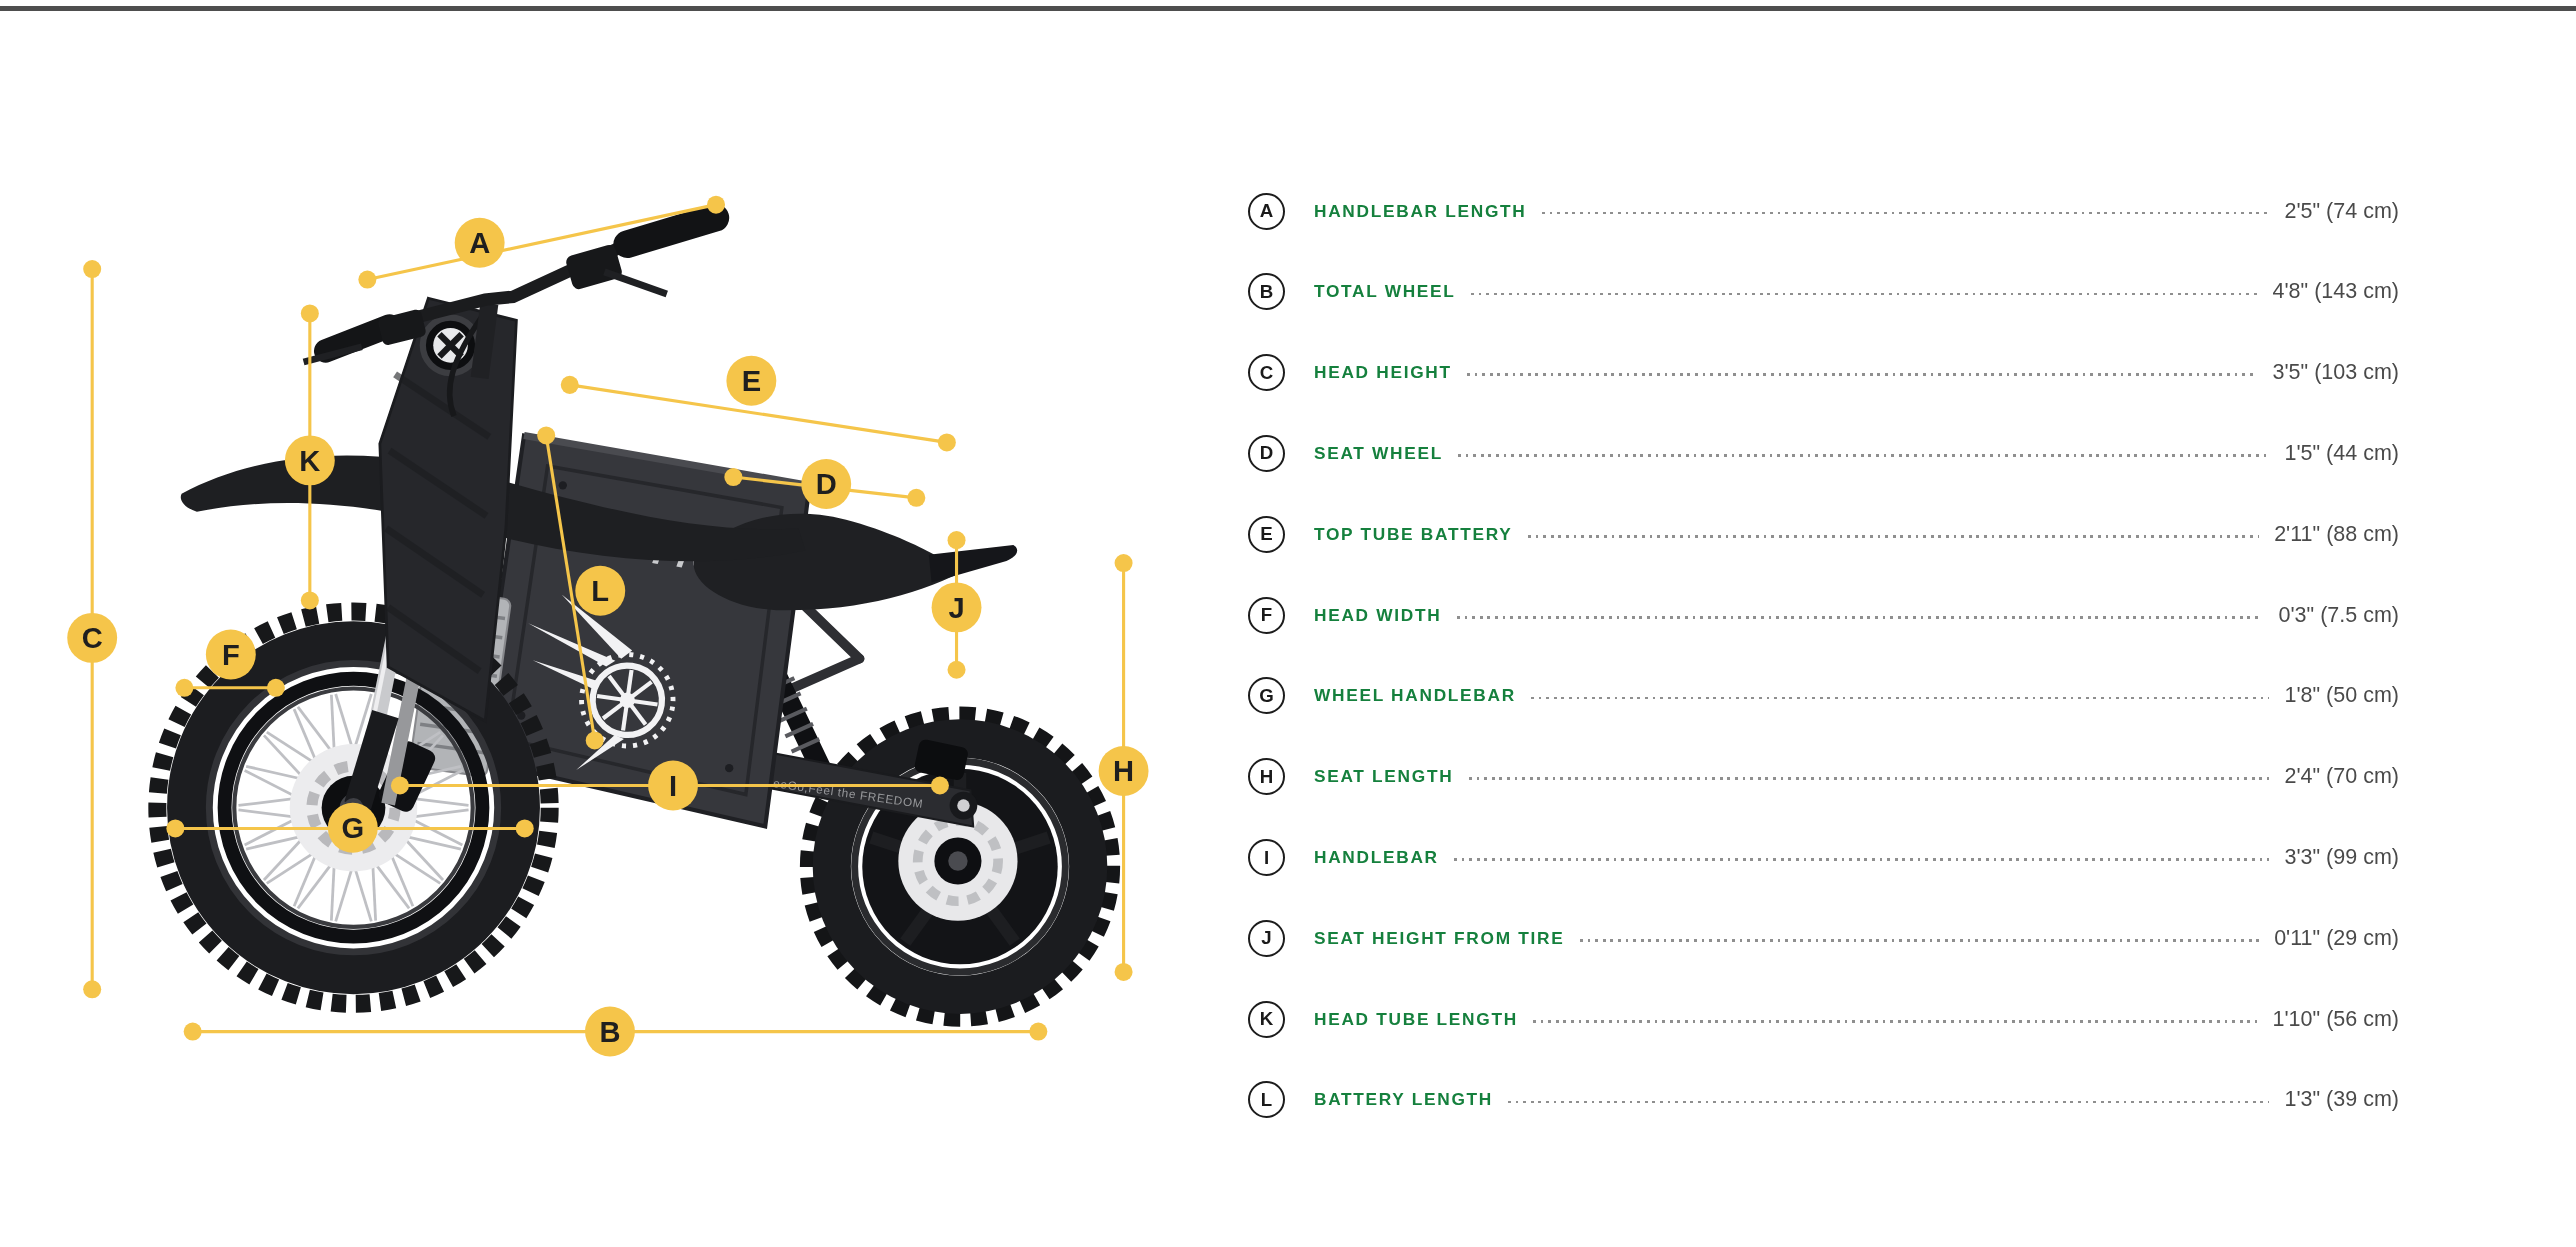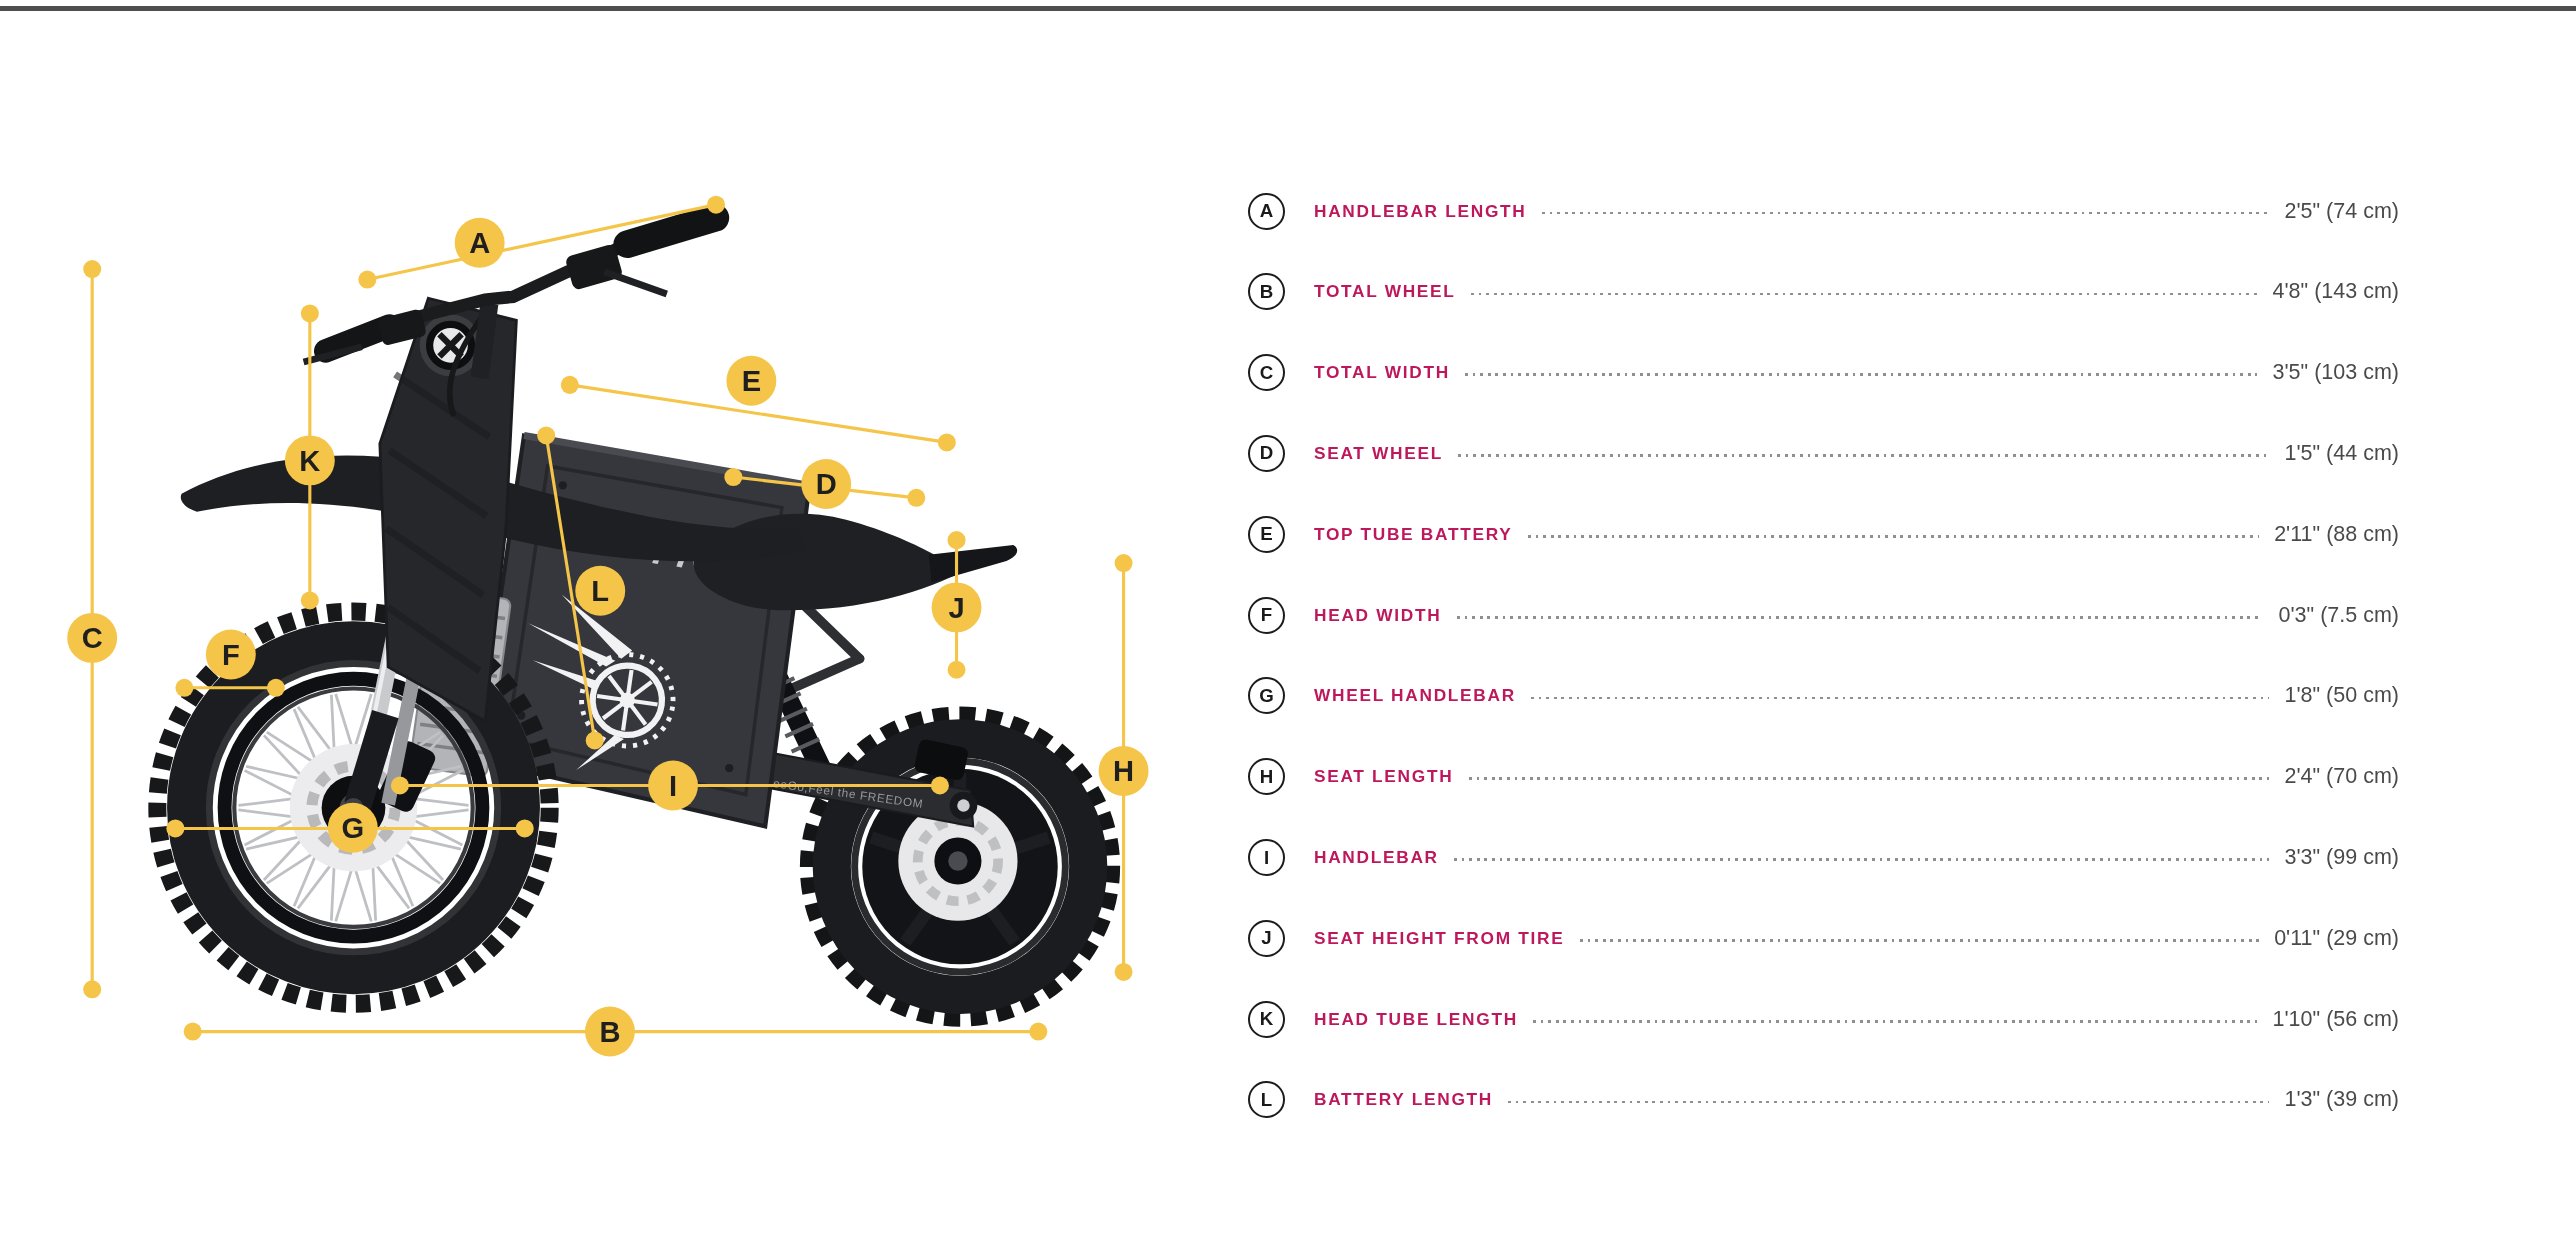--- a/index.html
+++ b/index.html
@@ -13,21 +13,21 @@
     position:absolute;left:1248px;top:186px;width:1151px;height:939px;
     display:flex;flex-direction:column;justify-content:space-between;
   }
   .spec-row{display:flex;align-items:center;height:50px;}
   .spec-badge{
     width:37px;height:37px;box-sizing:border-box;border:2.4px solid #1c1c1c;border-radius:50%;
     display:flex;align-items:center;justify-content:center;
     font-weight:bold;font-size:18.7px;color:#1a1a1a;flex:none;background:#fff;
   }
   .spec-label{
-    font-size:17.3px;font-weight:bold;letter-spacing:1.7px;color:#be185d;
+    font-size:17.3px;font-weight:bold;letter-spacing:1.7px;color:#15803d;
     margin-left:29px;white-space:nowrap;
   }
   .leader{
     flex:1;height:2.8px;margin:4.2px 15.3px 0 15.3px;align-self:center;
     background:repeating-linear-gradient(to right,#8f8f8f 0 2.8px,transparent 2.8px 7.6px);
   }
   .spec-value{font-size:21.5px;color:#4a4a4a;white-space:nowrap;text-align:right;}
   .marker-letter{font-family:"Liberation Sans",sans-serif;font-weight:bold;font-size:42px;fill:#1f1f1f;}
   .brand-logo-text{font-family:"Liberation Sans",sans-serif;font-weight:bold;font-style:italic;font-size:56px;fill:#c9cacd;letter-spacing:1px;}
   .brand-reg{font-family:"Liberation Sans",sans-serif;font-size:20px;fill:#c9cacd;}
@@ -323,21 +323,21 @@
 
   <div class="spec-row">
     <div class="spec-badge">B</div>
     <div class="spec-label">TOTAL WHEEL</div>
     <div class="leader"></div>
     <div class="spec-value">4'8" (143 cm)</div>
   </div>
 
   <div class="spec-row">
     <div class="spec-badge">C</div>
-    <div class="spec-label">TOTAL WIDTH</div>
+    <div class="spec-label">HEAD HEIGHT</div>
     <div class="leader"></div>
     <div class="spec-value">3'5" (103 cm)</div>
   </div>
 
   <div class="spec-row">
     <div class="spec-badge">D</div>
     <div class="spec-label">SEAT WHEEL</div>
     <div class="leader"></div>
     <div class="spec-value">1'5" (44 cm)</div>
   </div>

